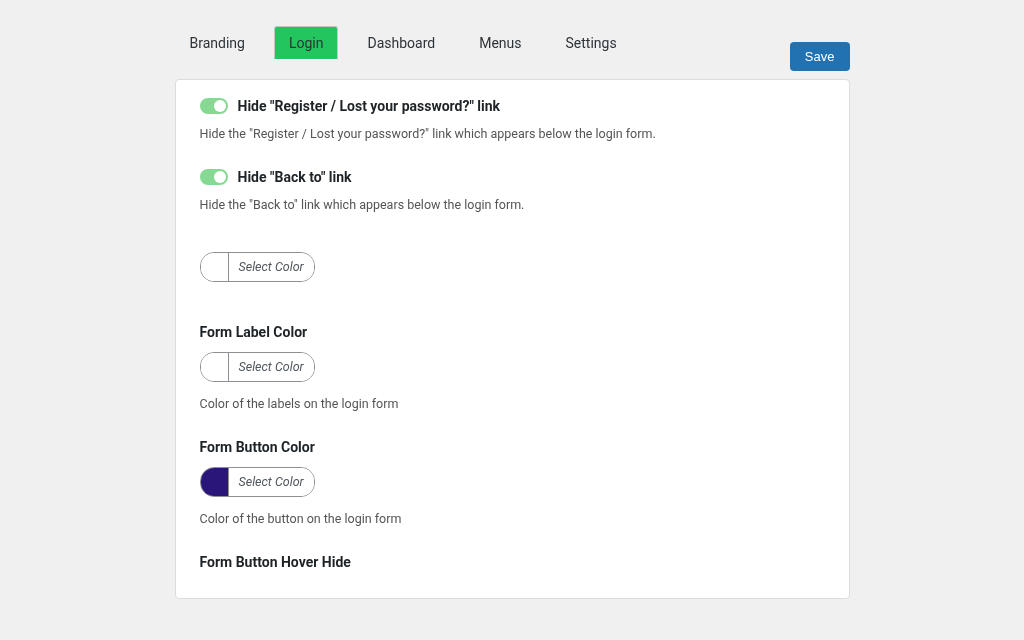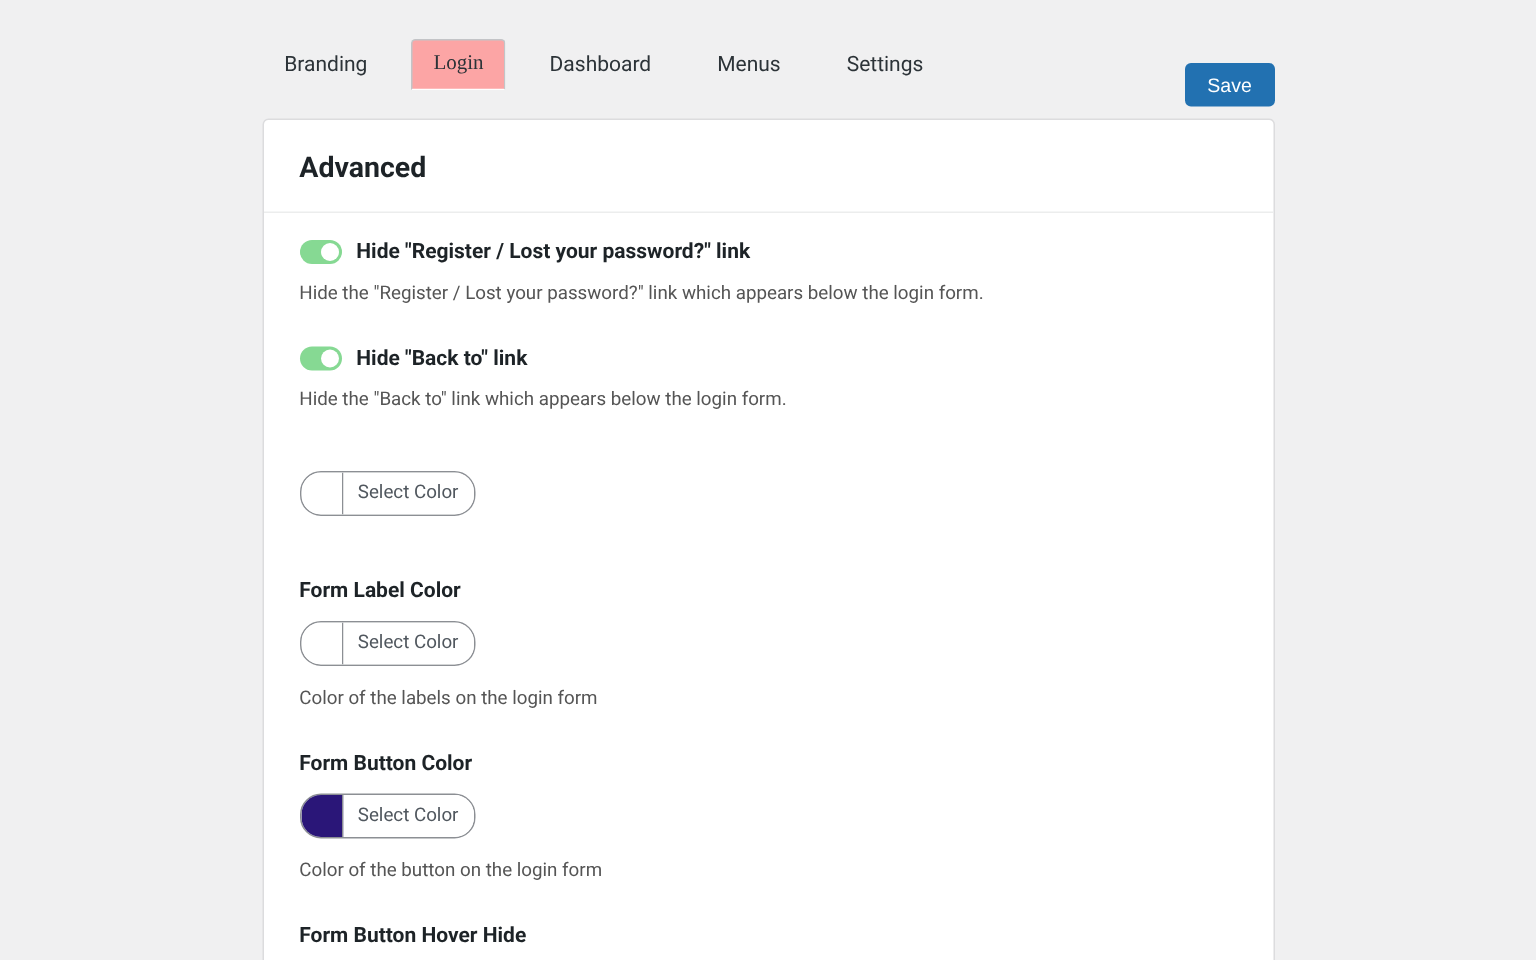--- a/index.html
+++ b/index.html
@@ -29,22 +29,21 @@
       padding: 8px 14px;
       color: #2c3338;
       font-size: 14px;
       cursor: pointer;
       border: 1px solid transparent;
       border-radius: 3px 3px 0 0;
     }
     .tab.active {
       border-color: #c3c4c7;
       border-bottom-color: #fff;
-      background: #fca5a5;
-      font-family: Liberation Serif, serif;
+      background: #22c55e;
     }
     .save-btn {
       background: #2271b1;
       color: #fff;
       border: none;
       border-radius: 4px;
       padding: 7px 15px;
       font-size: 13px;
       cursor: pointer;
       margin-top: 28px;
@@ -103,20 +102,21 @@
       right: 2px;
     }
     .color-control {
       display: inline-flex;
       border: 1px solid #8c8f94;
       border-radius: 14px;
       margin-top: 12px;
       margin-bottom: 14px;
       overflow: hidden;
       cursor: pointer;
+      font-style: italic;
     }
     .swatch {
       width: 28px;
       height: 28px;
       border-right: 1px solid #8c8f94;
     }
     .select-color-label {
       padding: 0 10px;
       font-size: 12.5px;
       color: #50575e;
@@ -133,21 +133,20 @@
       <div class="tab">Branding</div>
       <div class="tab active">Login</div>
       <div class="tab">Dashboard</div>
       <div class="tab">Menus</div>
       <div class="tab">Settings</div>
     </div>
     <button class="save-btn">Save</button>
   </div>
 
   <div class="panel">
-    <div class="panel-title">Advanced</div>
 
     <div class="content">
 
       <div class="setting">
         <div class="setting-head">
           <div class="toggle"></div>
           <div class="setting-title">Hide "Register / Lost your password?" link</div>
         </div>
         <div class="setting-desc">Hide the "Register / Lost your password?" link which appears below the login form.</div>
       </div>

